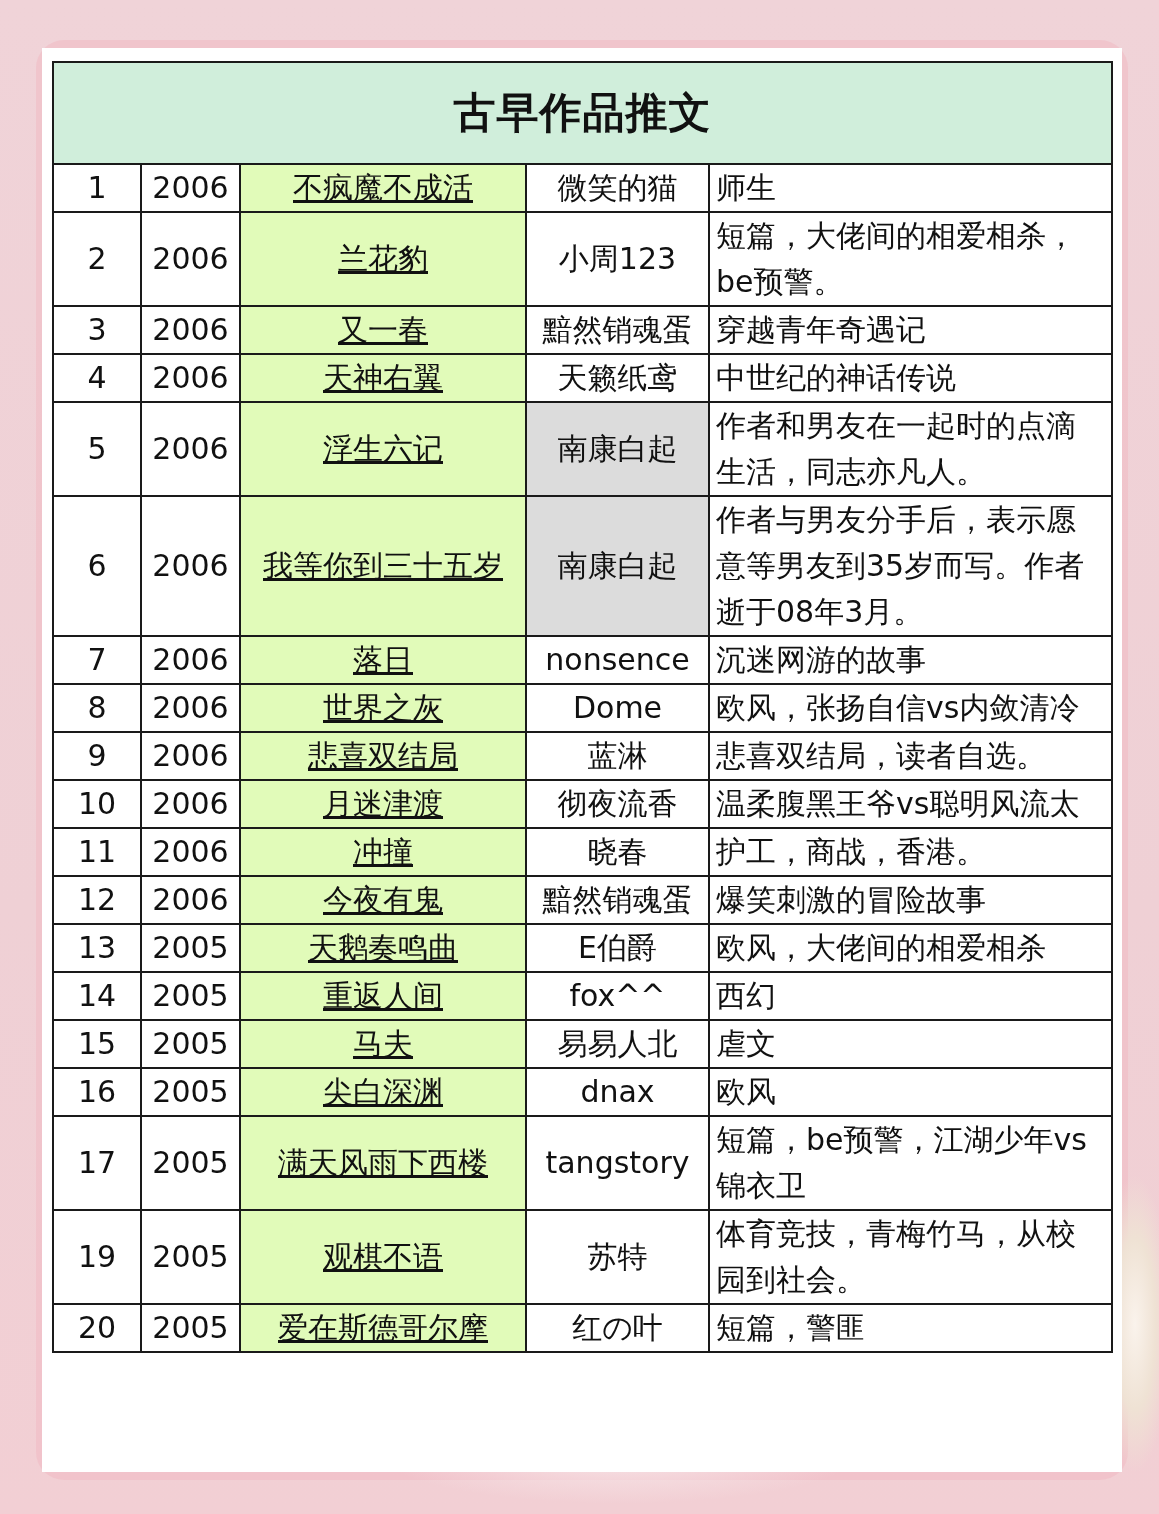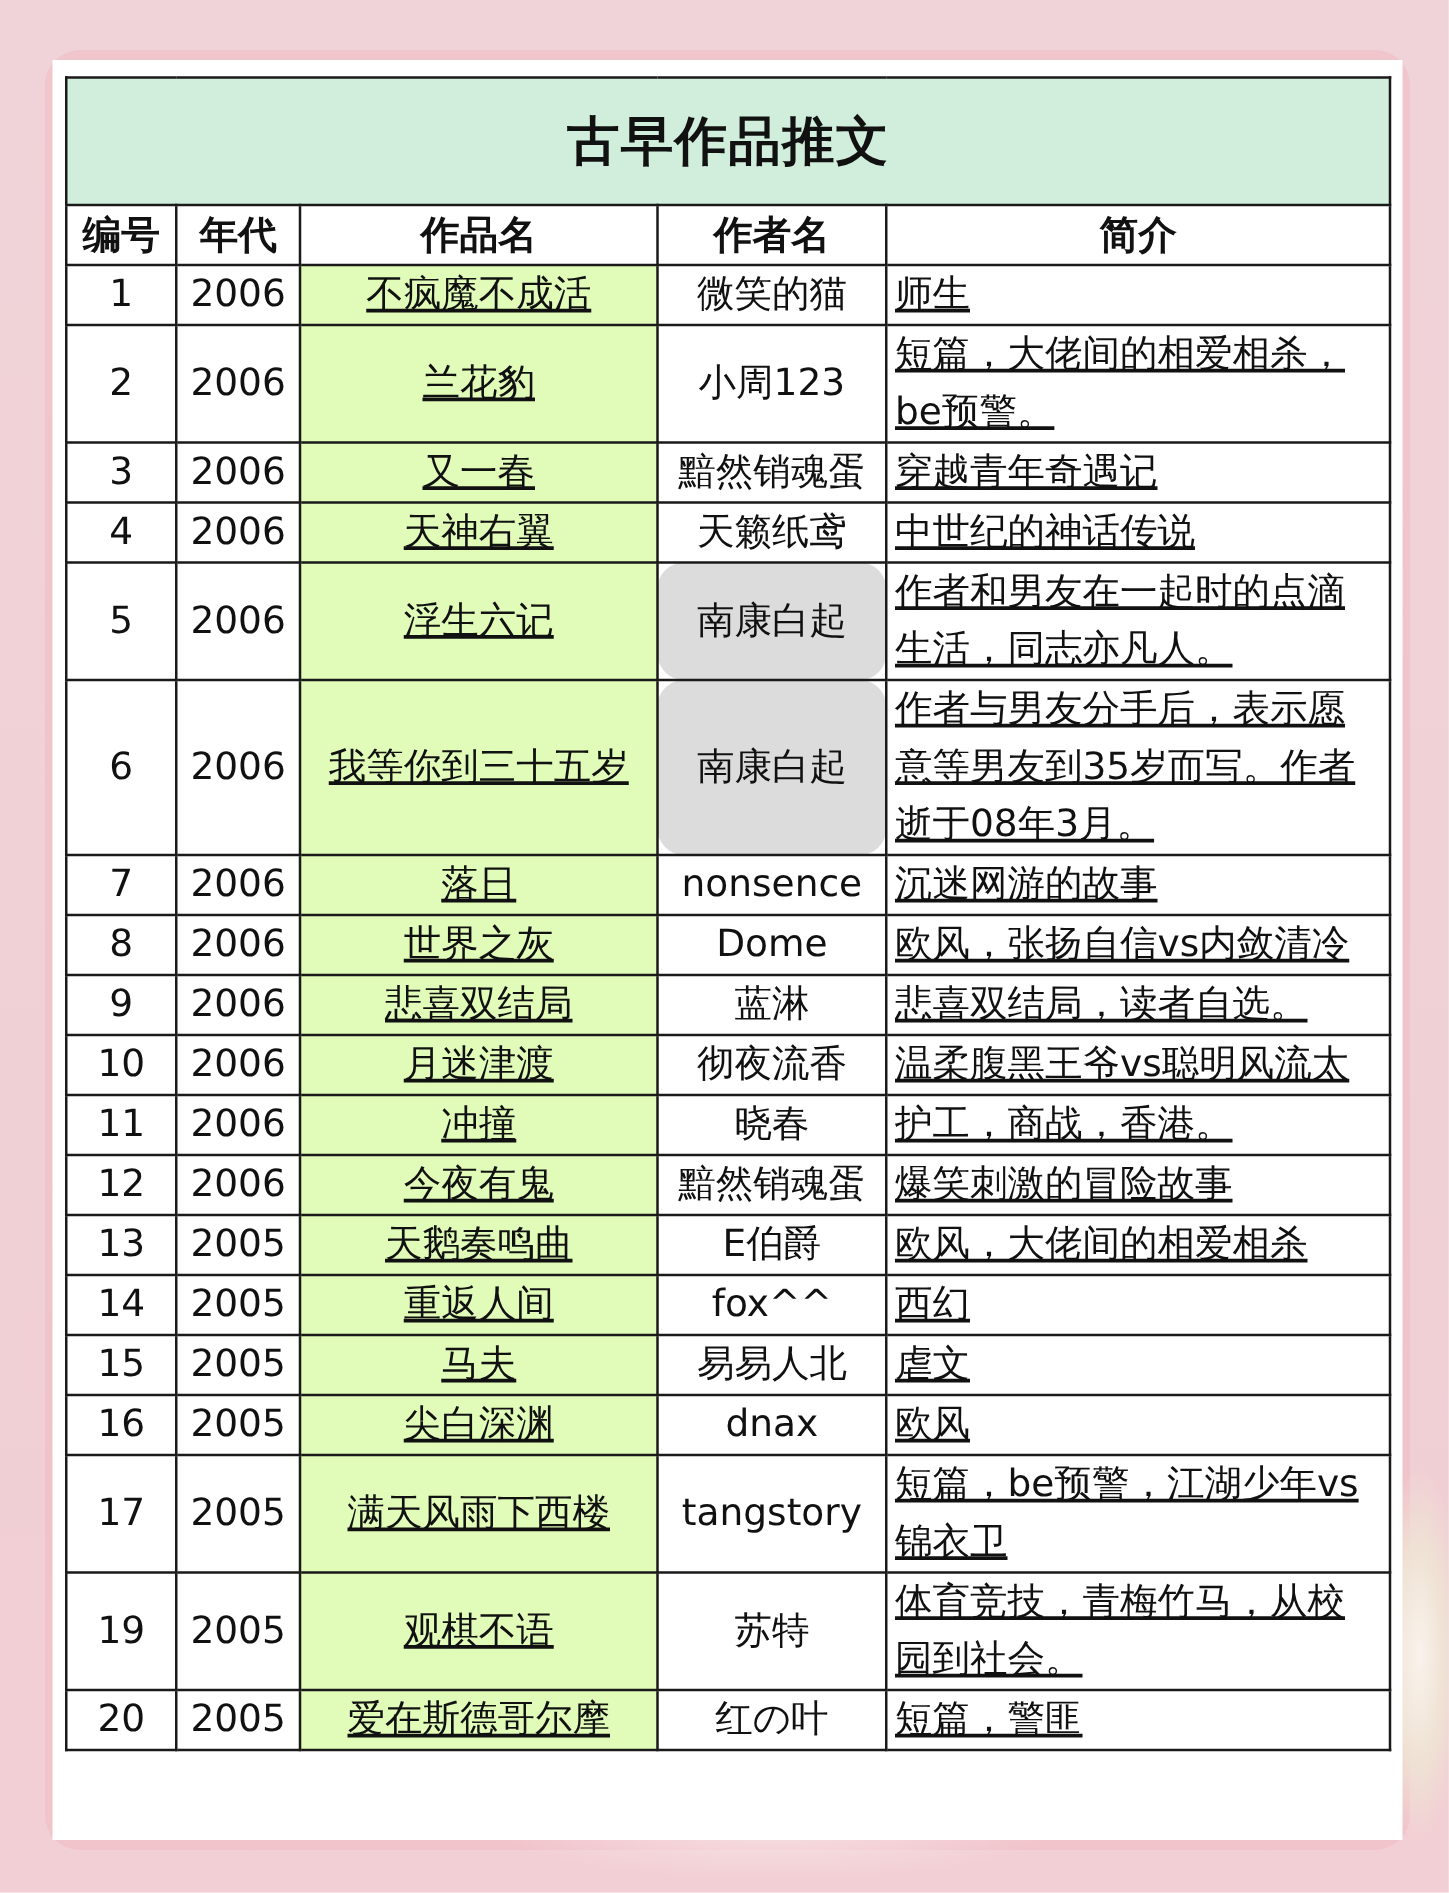--- a/index.html
+++ b/index.html
@@ -34,23 +34,23 @@
     border:2px solid #1a1a1a; padding:0; color:#111;
     font-size:30px; line-height:46px; font-weight:normal;
   }
   .title-cell {
     height:100px; background:#d0eedb; text-align:center;
     font-size:42px; font-weight:bold; letter-spacing:1px;margin-left:13px;
   }
   .hdr th { height:43px; font-weight:bold; font-size:31px; text-align:center; background:#fff; }
   .c-num, .c-year { text-align:center; }
   .c-title { text-align:center; background:#e1fbb9;text-decoration:underline; }
-  .c-author { text-align:center;border-radius:21px; }
+  .c-author { text-align:center; }
   .c-author.grey { background:#dcdcdc; }
-  .c-desc { text-align:left; padding-left:6px; padding-right:20px;text-decoration:underline; }
+  .c-desc { text-align:left; padding-left:6px; padding-right:20px; }
   .r1 { height:43px; }
   .r2 { height:89px; }
   .r3 { height:134px; }
 </style>
 </head>
 <body>
 
 <div class="pink-frame"></div>
 <div class="deco"></div>
 <div class="deco2"></div>
@@ -62,27 +62,20 @@
         <col style="width:88px">
           <col style="width:99px">
           <col style="width:286px">
           <col style="width:183px">
           <col style="width:403px">
       </colgroup>
       <tbody id="tbody">
         <tr>
           <td colspan="5" class="title-cell">古早作品推文</td>
         </tr>
-        <tr class="hdr">
-          <th>编号</th>
-          <th>年代</th>
-          <th>作品名</th>
-          <th>作者名</th>
-          <th>简介</th>
-        </tr>
 
       <tr class="r1">
     <td class="c-num">1</td>
     <td class="c-year">2006</td>
     <td class="c-title">不疯魔不成活</td>
     <td class="c-author">微笑的猫</td>
     <td class="c-desc">师生</td>
   </tr>
           <tr class="r2">
     <td class="c-num">2</td>

